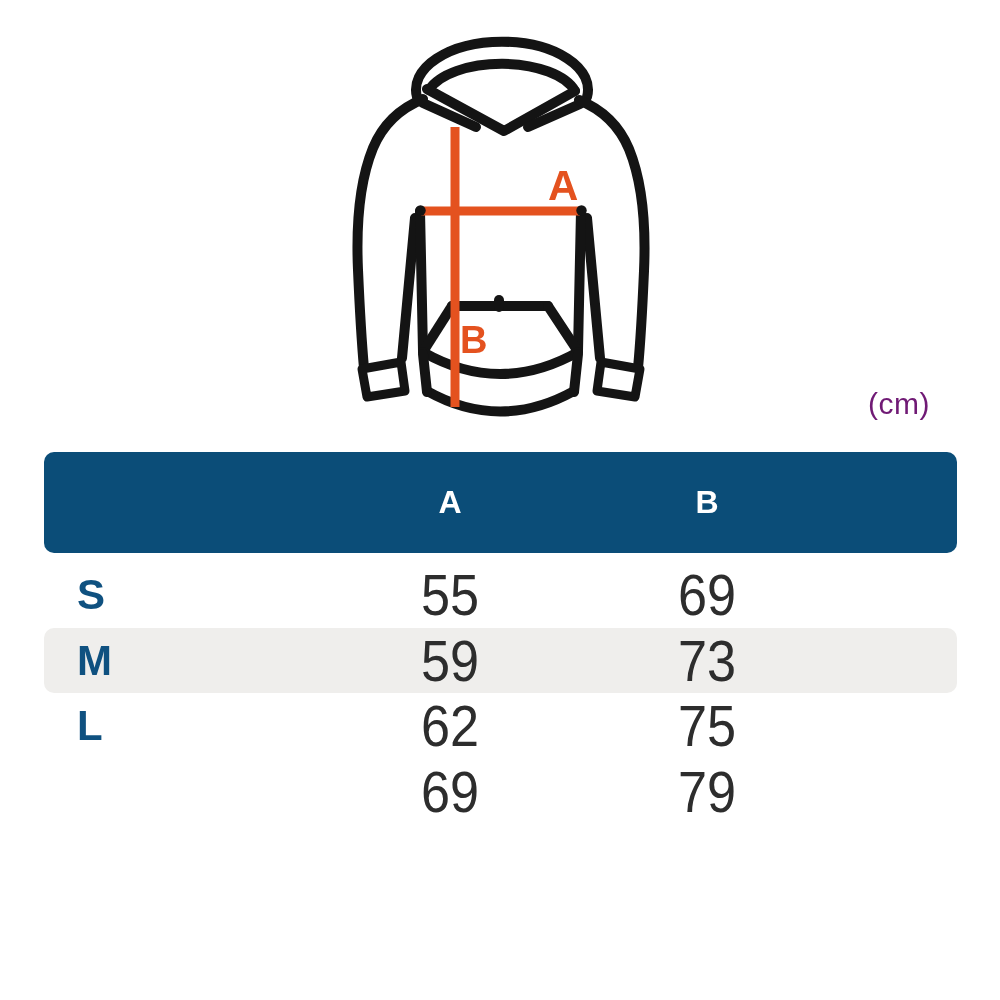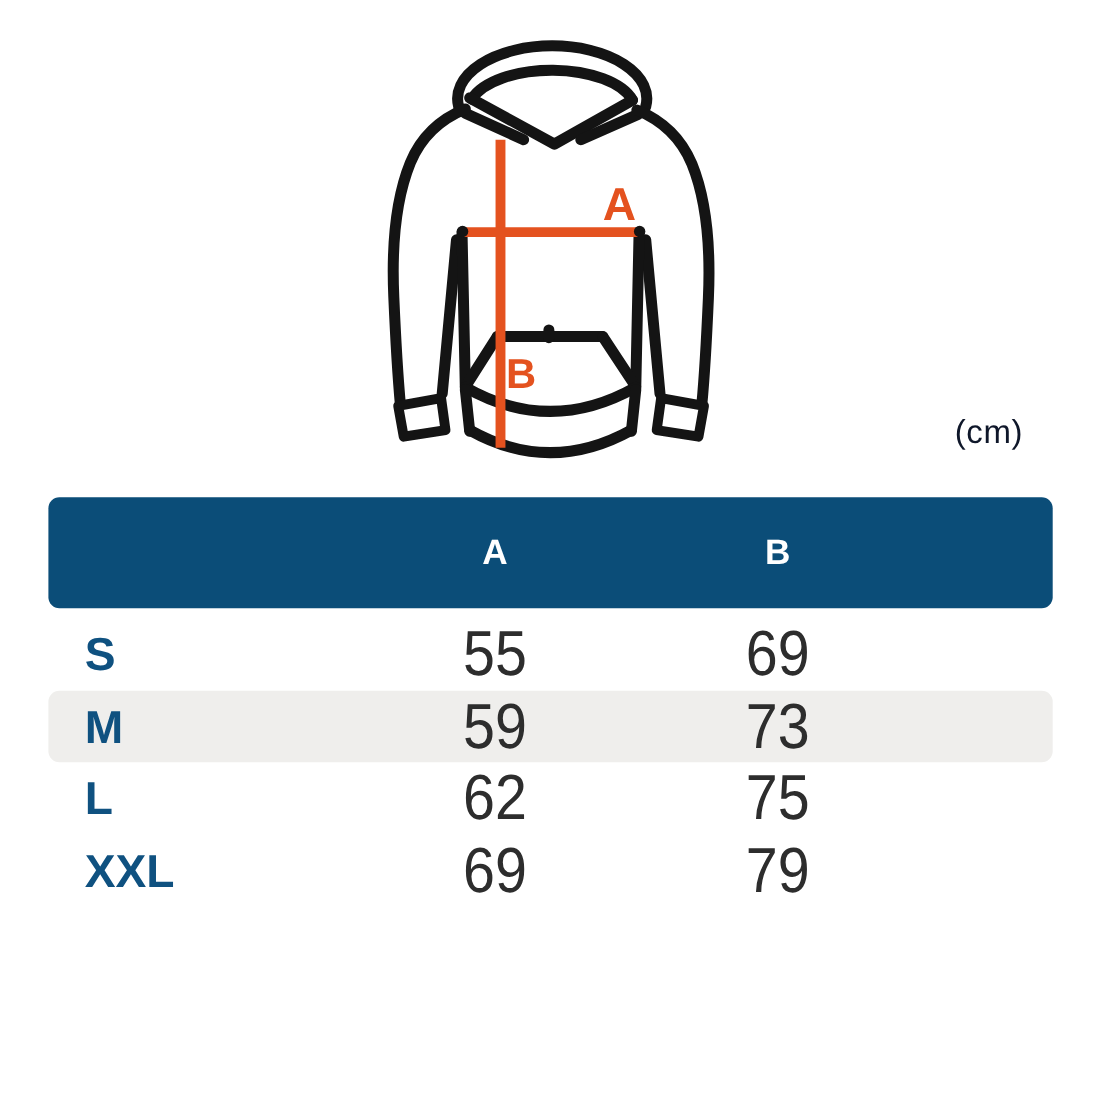--- a/index.html
+++ b/index.html
@@ -2,22 +2,22 @@
 <html><head>
 <meta charset="utf-8">
 <style>
   html,body{margin:0;padding:0;background:#ffffff;}
   .canvas{
     position:relative;width:1000px;height:1000px;background:#ffffff;
     font-family:"Liberation Sans",sans-serif;overflow:hidden;
   }
   .hoodie-svg{position:absolute;left:330px;top:10px;width:340px;height:420px;}
   .units{
-    position:absolute;top:377px;right:70px;font-size:30px;line-height:34px;
-    color:#0f172a;letter-spacing:0.5px;
+    position:absolute;top:387px;right:70px;font-size:30px;line-height:34px;
+    color:#701a75;letter-spacing:0.5px;
   }
   .thead{
     position:absolute;left:44px;top:452px;width:913px;height:101px;
     background:#0b4d78;border-radius:10px;
   }
   .thead .col{
     position:absolute;top:0;width:200px;height:101px;line-height:101px;
     text-align:center;color:#ffffff;font-size:32px;font-weight:bold;
   }
   .col-a{left:306px;}
@@ -105,19 +105,18 @@
       <span class="size">M</span>
       <span class="val val-a">59</span>
       <span class="val val-b">73</span>
     </div>
     <div class="row">
       <span class="size">L</span>
       <span class="val val-a">62</span>
       <span class="val val-b">75</span>
     </div>
     <div class="row">
-      <span class="size">XXL</span>
       <span class="val val-a">69</span>
       <span class="val val-b">79</span>
     </div>
   </div>
 
 </div>
 
 </body></html>

